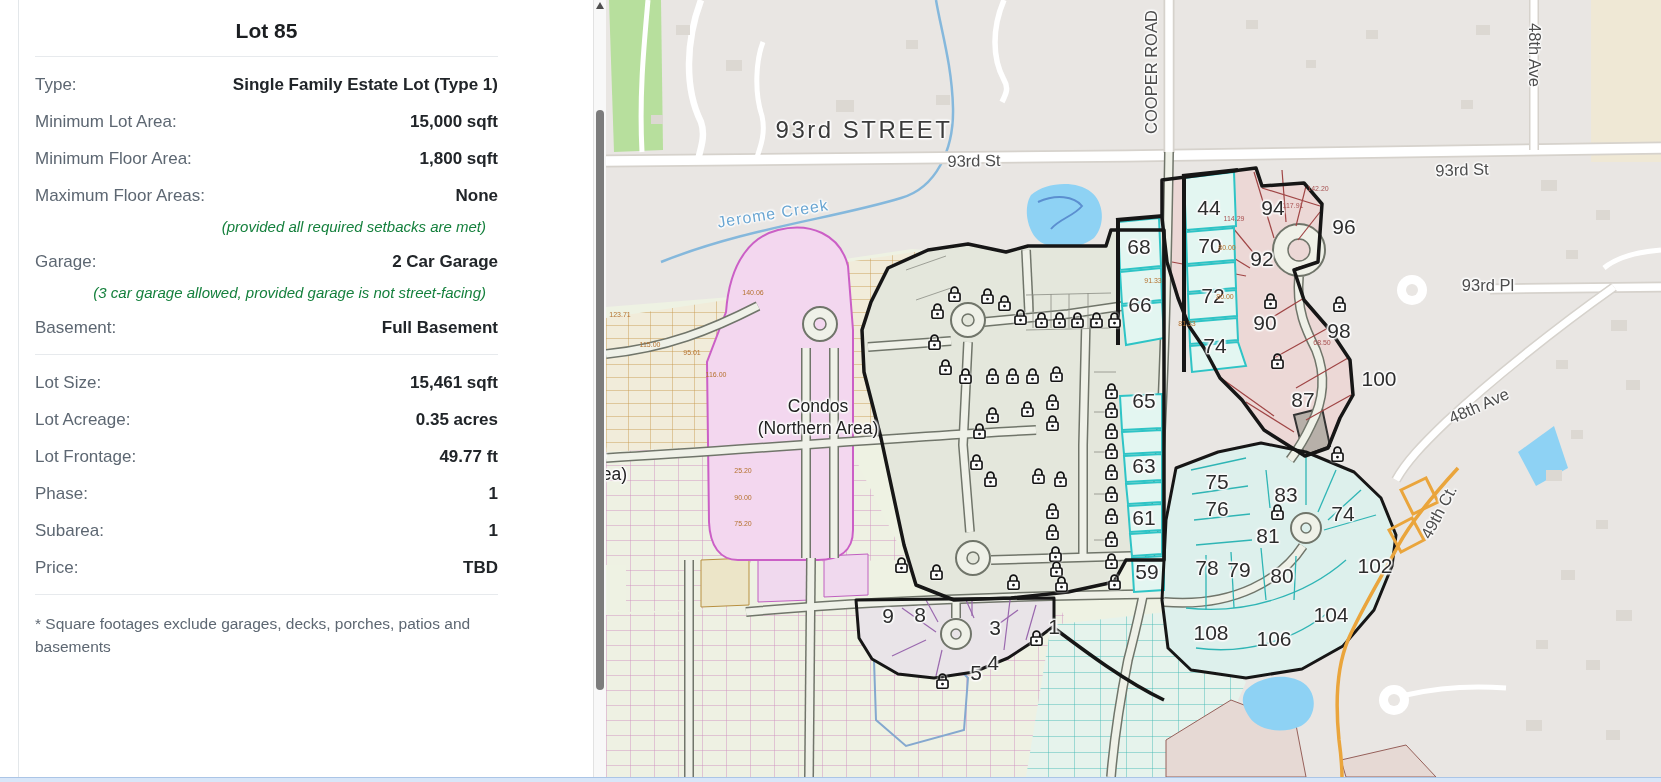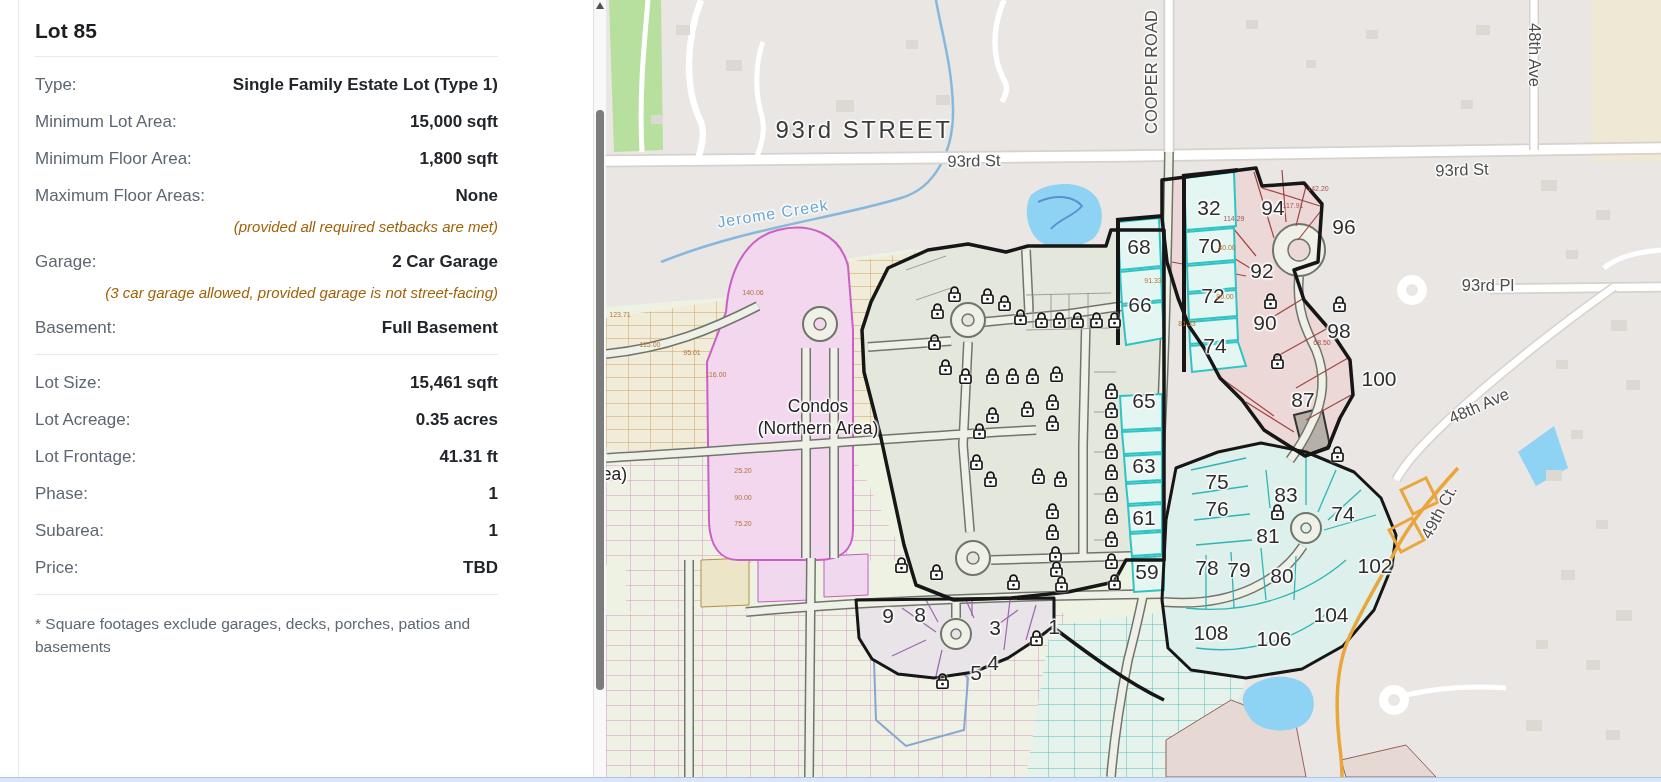--- a/index.html
+++ b/index.html
@@ -3,28 +3,28 @@
 <meta charset="utf-8">
 <style>
   html,body{margin:0;padding:0;}
   body{width:1661px;height:782px;overflow:hidden;background:#ffffff;
        font-family:"Liberation Sans",sans-serif;position:relative;}
 
   
   #panel{position:absolute;left:0;top:0;width:593px;height:777px;background:#fff;}
   #panel-border{position:absolute;left:18px;top:0;width:1px;height:777px;background:#e3e7ea;}
   #panel-content{position:absolute;left:35px;top:0;width:463px;}
-  .p-title{font-size:21px;font-weight:bold;color:#1b1e21;margin:19px 0 13px;}
+  .p-title{font-size:21px;font-weight:bold;color:#1b1e21;margin:19px 0 13px;text-align:center;}
   .divider{border:none;border-top:1px solid #e7eaed;margin:0 0 17px;}
   .row{display:flex;justify-content:space-between;align-items:baseline;
        margin-bottom:15px;font-size:17px;line-height:22px;}
   .row .lbl{color:#5d6772;}
   .row .val{color:#212529;font-weight:bold;text-align:right;}
-  .note{font-size:15px;font-style:italic;color:#a16207;text-align:right;
-        margin:-5px 0 14px;line-height:20px;}
+  .note{font-size:15px;font-style:italic;color:#15803d;text-align:right;
+        margin:-5px 12px 14px;line-height:20px;}
   .footnote{font-size:15.5px;color:#5d6772;line-height:23px;margin-top:13px;}
 
   
   #vscroll{position:absolute;left:593px;top:0;width:13px;height:777px;
            background:#f8f8f8;border-left:1px solid #e2e2e2;}
   #vup{position:absolute;left:2px;top:2px;width:0;height:0;
        border-left:4px solid transparent;border-right:4px solid transparent;
        border-bottom:7px solid #4f4f4f;}
   #vthumb{position:absolute;left:2px;top:110px;width:8px;height:580px;
           background:#7c7c7c;border-radius:5px;}
@@ -85,21 +85,21 @@
         <div class="row">
           <span class="lbl">Lot Size:</span>
           <span class="val">15,461 sqft</span>
         </div>
         <div class="row">
           <span class="lbl">Lot Acreage:</span>
           <span class="val">0.35 acres</span>
         </div>
         <div class="row">
           <span class="lbl">Lot Frontage:</span>
-          <span class="val">41.31 ft</span>
+          <span class="val">49.77 ft</span>
         </div>
         <div class="row">
           <span class="lbl">Phase:</span>
           <span class="val">1</span>
         </div>
         <div class="row">
           <span class="lbl">Subarea:</span>
           <span class="val">1</span>
         </div>
         <div class="row">
@@ -381,31 +381,31 @@
       <span class="sl halo sl-med" style="left: 882px; top: 285px; transform: translate(-50%, -50%);">93rd Pl</span>
       <span class="sl halo sl-med" style="left: 873px; top: 406px; transform: translate(-50%, -50%) rotate(-24deg);">48th Ave</span>
       <span class="sl halo sl-med" style="left: 833px; top: 512px; transform: translate(-50%, -50%) rotate(-62deg);">49th Ct.</span>
       <span class="sl halo sl-water" style="left: 167px; top: 214px; transform: translate(-50%, -50%) rotate(-9deg);">Jerome Creek</span>
       <span class="al halo" style="left: 212px; top: 406px; transform: translate(-50%, -50%);">Condos</span>
       <span class="al halo" style="left: 212px; top: 428px; transform: translate(-50%, -50%);">(Northern Area)</span>
       <span class="al halo" style="left: -14px; top: 452px; transform: translate(-50%, -50%);">dos</span>
       <span class="al halo" style="left: -10px; top: 474px; transform: translate(-50%, -50%);">rn Area)</span>
       <span class="lot halo" style="left: 533px; top: 247px; transform: translate(-50%, -50%);">68</span>
       <span class="lot halo" style="left: 534px; top: 305px; transform: translate(-50%, -50%);">66</span>
-      <span class="lot halo" style="left: 603px; top: 208px; transform: translate(-50%, -50%);">32</span>
+      <span class="lot halo" style="left: 603px; top: 208px; transform: translate(-50%, -50%);">44</span>
       <span class="lot halo" style="left: 604px; top: 246px; transform: translate(-50%, -50%);">70</span>
       <span class="lot halo" style="left: 607px; top: 296px; transform: translate(-50%, -50%);">72</span>
       <span class="lot halo" style="left: 609px; top: 346px; transform: translate(-50%, -50%);">74</span>
       <span class="lot halo" style="left: 538px; top: 401px; transform: translate(-50%, -50%);">65</span>
       <span class="lot halo" style="left: 538px; top: 466px; transform: translate(-50%, -50%);">63</span>
       <span class="lot halo" style="left: 538px; top: 518px; transform: translate(-50%, -50%);">61</span>
       <span class="lot halo" style="left: 541px; top: 572px; transform: translate(-50%, -50%);">59</span>
       <span class="lot halo" style="left: 667px; top: 208px; transform: translate(-50%, -50%);">94</span>
       <span class="lot halo" style="left: 738px; top: 227px; transform: translate(-50%, -50%);">96</span>
-      <span class="lot halo" style="left: 656px; top: 271px; transform: translate(-50%, -50%);">92</span>
+      <span class="lot halo" style="left: 656px; top: 259px; transform: translate(-50%, -50%);">92</span>
       <span class="lot halo" style="left: 659px; top: 323px; transform: translate(-50%, -50%);">90</span>
       <span class="lot halo" style="left: 733px; top: 331px; transform: translate(-50%, -50%);">98</span>
       <span class="lot halo" style="left: 773px; top: 379px; transform: translate(-50%, -50%);">100</span>
       <span class="lot halo" style="left: 697px; top: 400px; transform: translate(-50%, -50%);">87</span>
       <span class="lot halo" style="left: 611px; top: 482px; transform: translate(-50%, -50%);">75</span>
       <span class="lot halo" style="left: 611px; top: 509px; transform: translate(-50%, -50%);">76</span>
       <span class="lot halo" style="left: 680px; top: 495px; transform: translate(-50%, -50%);">83</span>
       <span class="lot halo" style="left: 737px; top: 514px; transform: translate(-50%, -50%);">74</span>
       <span class="lot halo" style="left: 662px; top: 536px; transform: translate(-50%, -50%);">81</span>
       <span class="lot halo" style="left: 601px; top: 568px; transform: translate(-50%, -50%); text-align: right;">78</span>

